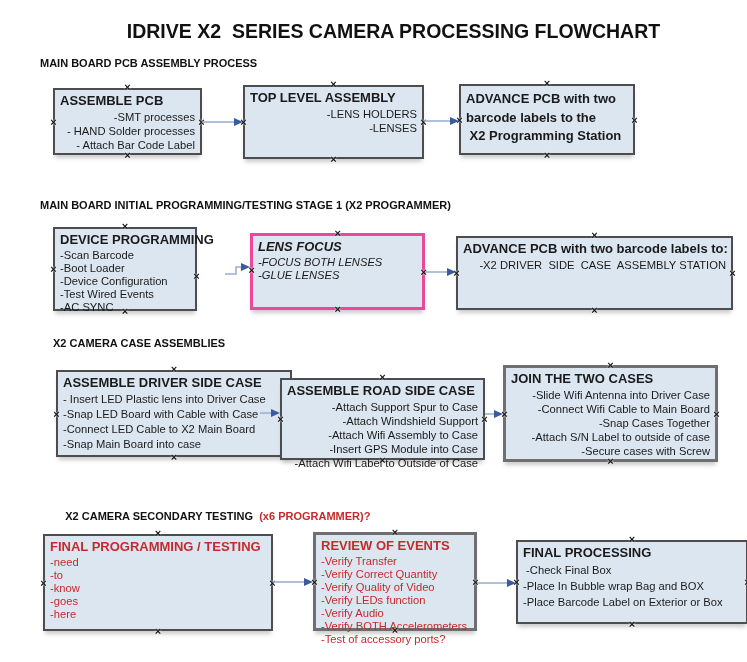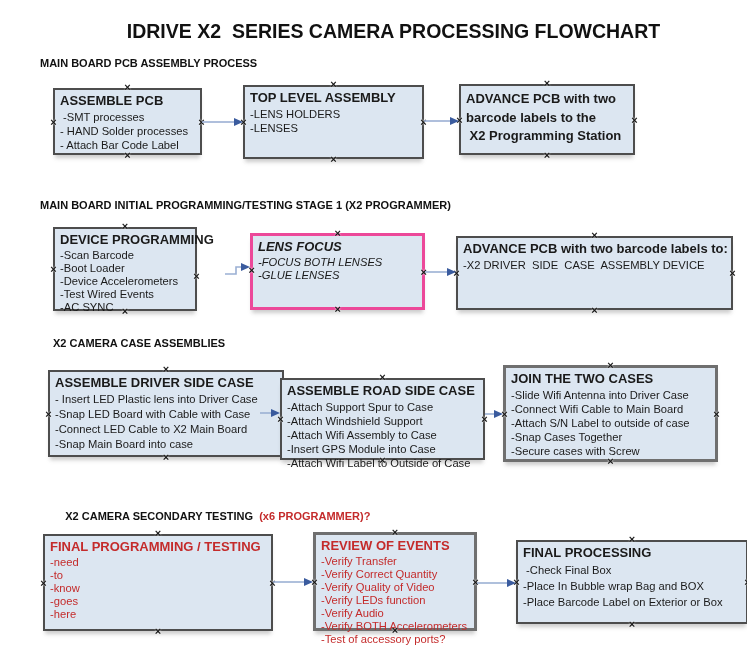--- a/index.html
+++ b/index.html
@@ -15,21 +15,21 @@
   .section-heading{position:absolute;font-size:11px;font-weight:bold;white-space:pre;color:#111;}
   .section-heading .red{color:var(--accent-red);}
   .box{position:absolute;background:var(--box-fill);border:2px solid var(--box-border);
     padding:3px 5px;box-shadow:0 5px 4px -2px rgba(110,110,110,.35);overflow:visible;}
   .b-gray{border:3px solid #ec4899;font-style:italic;}
   .b-thick{border-width:3px;border-color:#6f6f6f;}
   .box-title{font-size:13px;font-weight:bold;white-space:nowrap;line-height:16px;margin-bottom:1px;}
   .box-title:empty{display:none;}
   .line{font-size:11.2px;white-space:pre;color:var(--text);}
   .lh13 .line{line-height:13px;}
-  .lh14 .line{line-height:14px;}
+  .lh14 .line{line-height:14px;text-align:right;}
   .lh15 .line{line-height:15px;}
   .lh16 .line{line-height:16px;}
   .all-bold .line{font-size:13px;font-weight:bold;line-height:18.5px;}
   .all-bold{padding-top:4px;}
   .red-box .box-title,.red-box .line{color:var(--accent-red);}
   
   .cp{position:absolute;width:9px;height:9px;line-height:9px;text-align:center;
     font-size:11px;font-weight:bold;color:#161616;text-shadow:0 0 2px #fff;pointer-events:none;}
   .cp::before{content:"\00d7";}
   .cp-n{top:-7px;left:50%;transform:translateX(-50%);}
@@ -87,21 +87,21 @@
     <span class="cp cp-e"></span>
   </div>
 
   <div class="section-heading" style="left:20px;top:199px">MAIN BOARD INITIAL PROGRAMMING/TESTING STAGE 1 (X2 PROGRAMMER)</div>
 
   <div class="box lh13" style="left:33px;top:227px;width:144px;height:84px">
     <div class="box-title">DEVICE PROGRAMMING</div>
     <div class="box-lines">
         <div class="line">-Scan Barcode</div>
         <div class="line">-Boot Loader</div>
-        <div class="line">-Device Accelerometers</div>
+        <div class="line">-Device Configuration</div>
         <div class="line">-Test Wired Events</div>
         <div class="line">-AC SYNC</div>
       </div>
     <span class="cp cp-n"></span>
     <span class="cp cp-s"></span>
     <span class="cp cp-w"></span>
     <span class="cp cp-e" style="top:47px"></span>
   </div>
 
   <div class="box lh13 b-gray" style="left:230px;top:233px;width:175px;height:77px">
@@ -112,31 +112,31 @@
       </div>
     <span class="cp cp-n"></span>
     <span class="cp cp-s"></span>
     <span class="cp cp-w" style="top:34px"></span>
     <span class="cp cp-e"></span>
   </div>
 
   <div class="box lh14" style="left:436px;top:236px;width:277px;height:74px">
     <div class="box-title">ADVANCE PCB with two barcode labels to:</div>
     <div class="box-lines">
-        <div class="line">-X2 DRIVER  SIDE  CASE  ASSEMBLY DEVICE</div>
+        <div class="line">-X2 DRIVER  SIDE  CASE  ASSEMBLY STATION</div>
       </div>
     <span class="cp cp-n"></span>
     <span class="cp cp-s"></span>
     <span class="cp cp-w"></span>
     <span class="cp cp-e"></span>
   </div>
 
   <div class="section-heading" style="left:33px;top:337px">X2 CAMERA CASE ASSEMBLIES</div>
 
-  <div class="box lh15" style="left:28px;top:370px;width:236px;height:87px">
+  <div class="box lh15" style="left:36px;top:370px;width:236px;height:87px">
     <div class="box-title">ASSEMBLE DRIVER SIDE CASE</div>
     <div class="box-lines">
         <div class="line">- Insert LED Plastic lens into Driver Case</div>
         <div class="line">-Snap LED Board with Cable with Case</div>
         <div class="line">-Connect LED Cable to X2 Main Board</div>
         <div class="line">-Snap Main Board into case</div>
       </div>
     <span class="cp cp-n"></span>
     <span class="cp cp-s"></span>
     <span class="cp cp-w"></span>
@@ -156,22 +156,22 @@
     <span class="cp cp-s"></span>
     <span class="cp cp-w"></span>
     <span class="cp cp-e"></span>
   </div>
 
   <div class="box lh14 b-thick" style="left:483px;top:365px;width:215px;height:97px">
     <div class="box-title">JOIN THE TWO CASES</div>
     <div class="box-lines">
         <div class="line">-Slide Wifi Antenna into Driver Case</div>
         <div class="line">-Connect Wifi Cable to Main Board</div>
+        <div class="line">-Snap Cases Together</div>
         <div class="line">-Attach S/N Label to outside of case</div>
-        <div class="line">-Snap Cases Together</div>
         <div class="line">-Secure cases with Screw</div>
       </div>
     <span class="cp cp-n"></span>
     <span class="cp cp-s"></span>
     <span class="cp cp-w"></span>
     <span class="cp cp-e"></span>
   </div>
 
   <div class="section-heading" style="left:33px;top:498px">
     <span>X2 CAMERA SECONDARY TESTING</span><span class="red">  (x6 PROGRAMMER)?</span>

